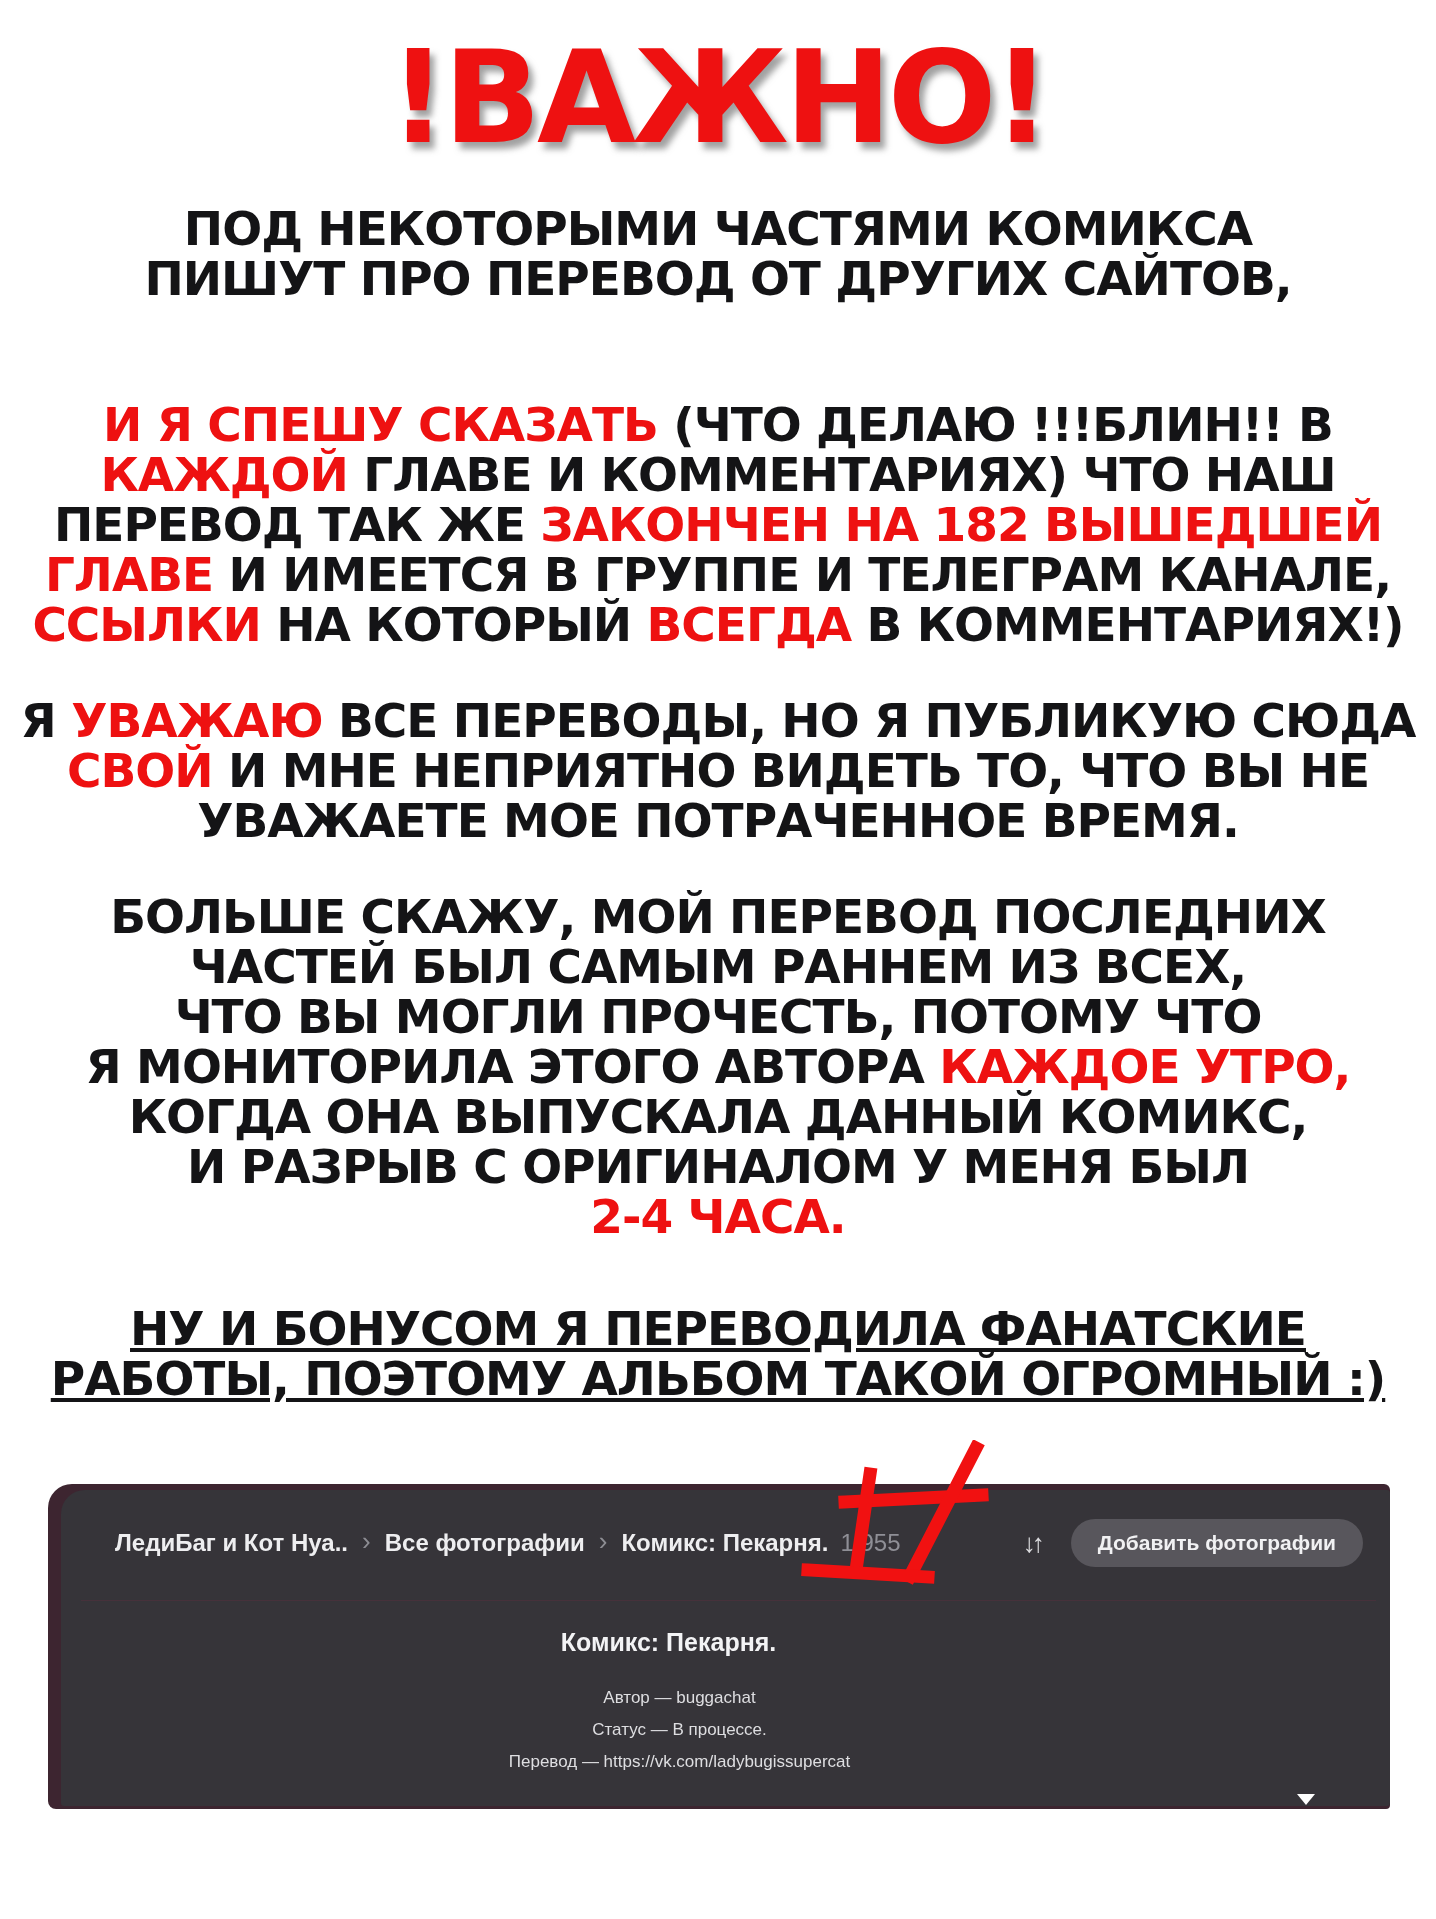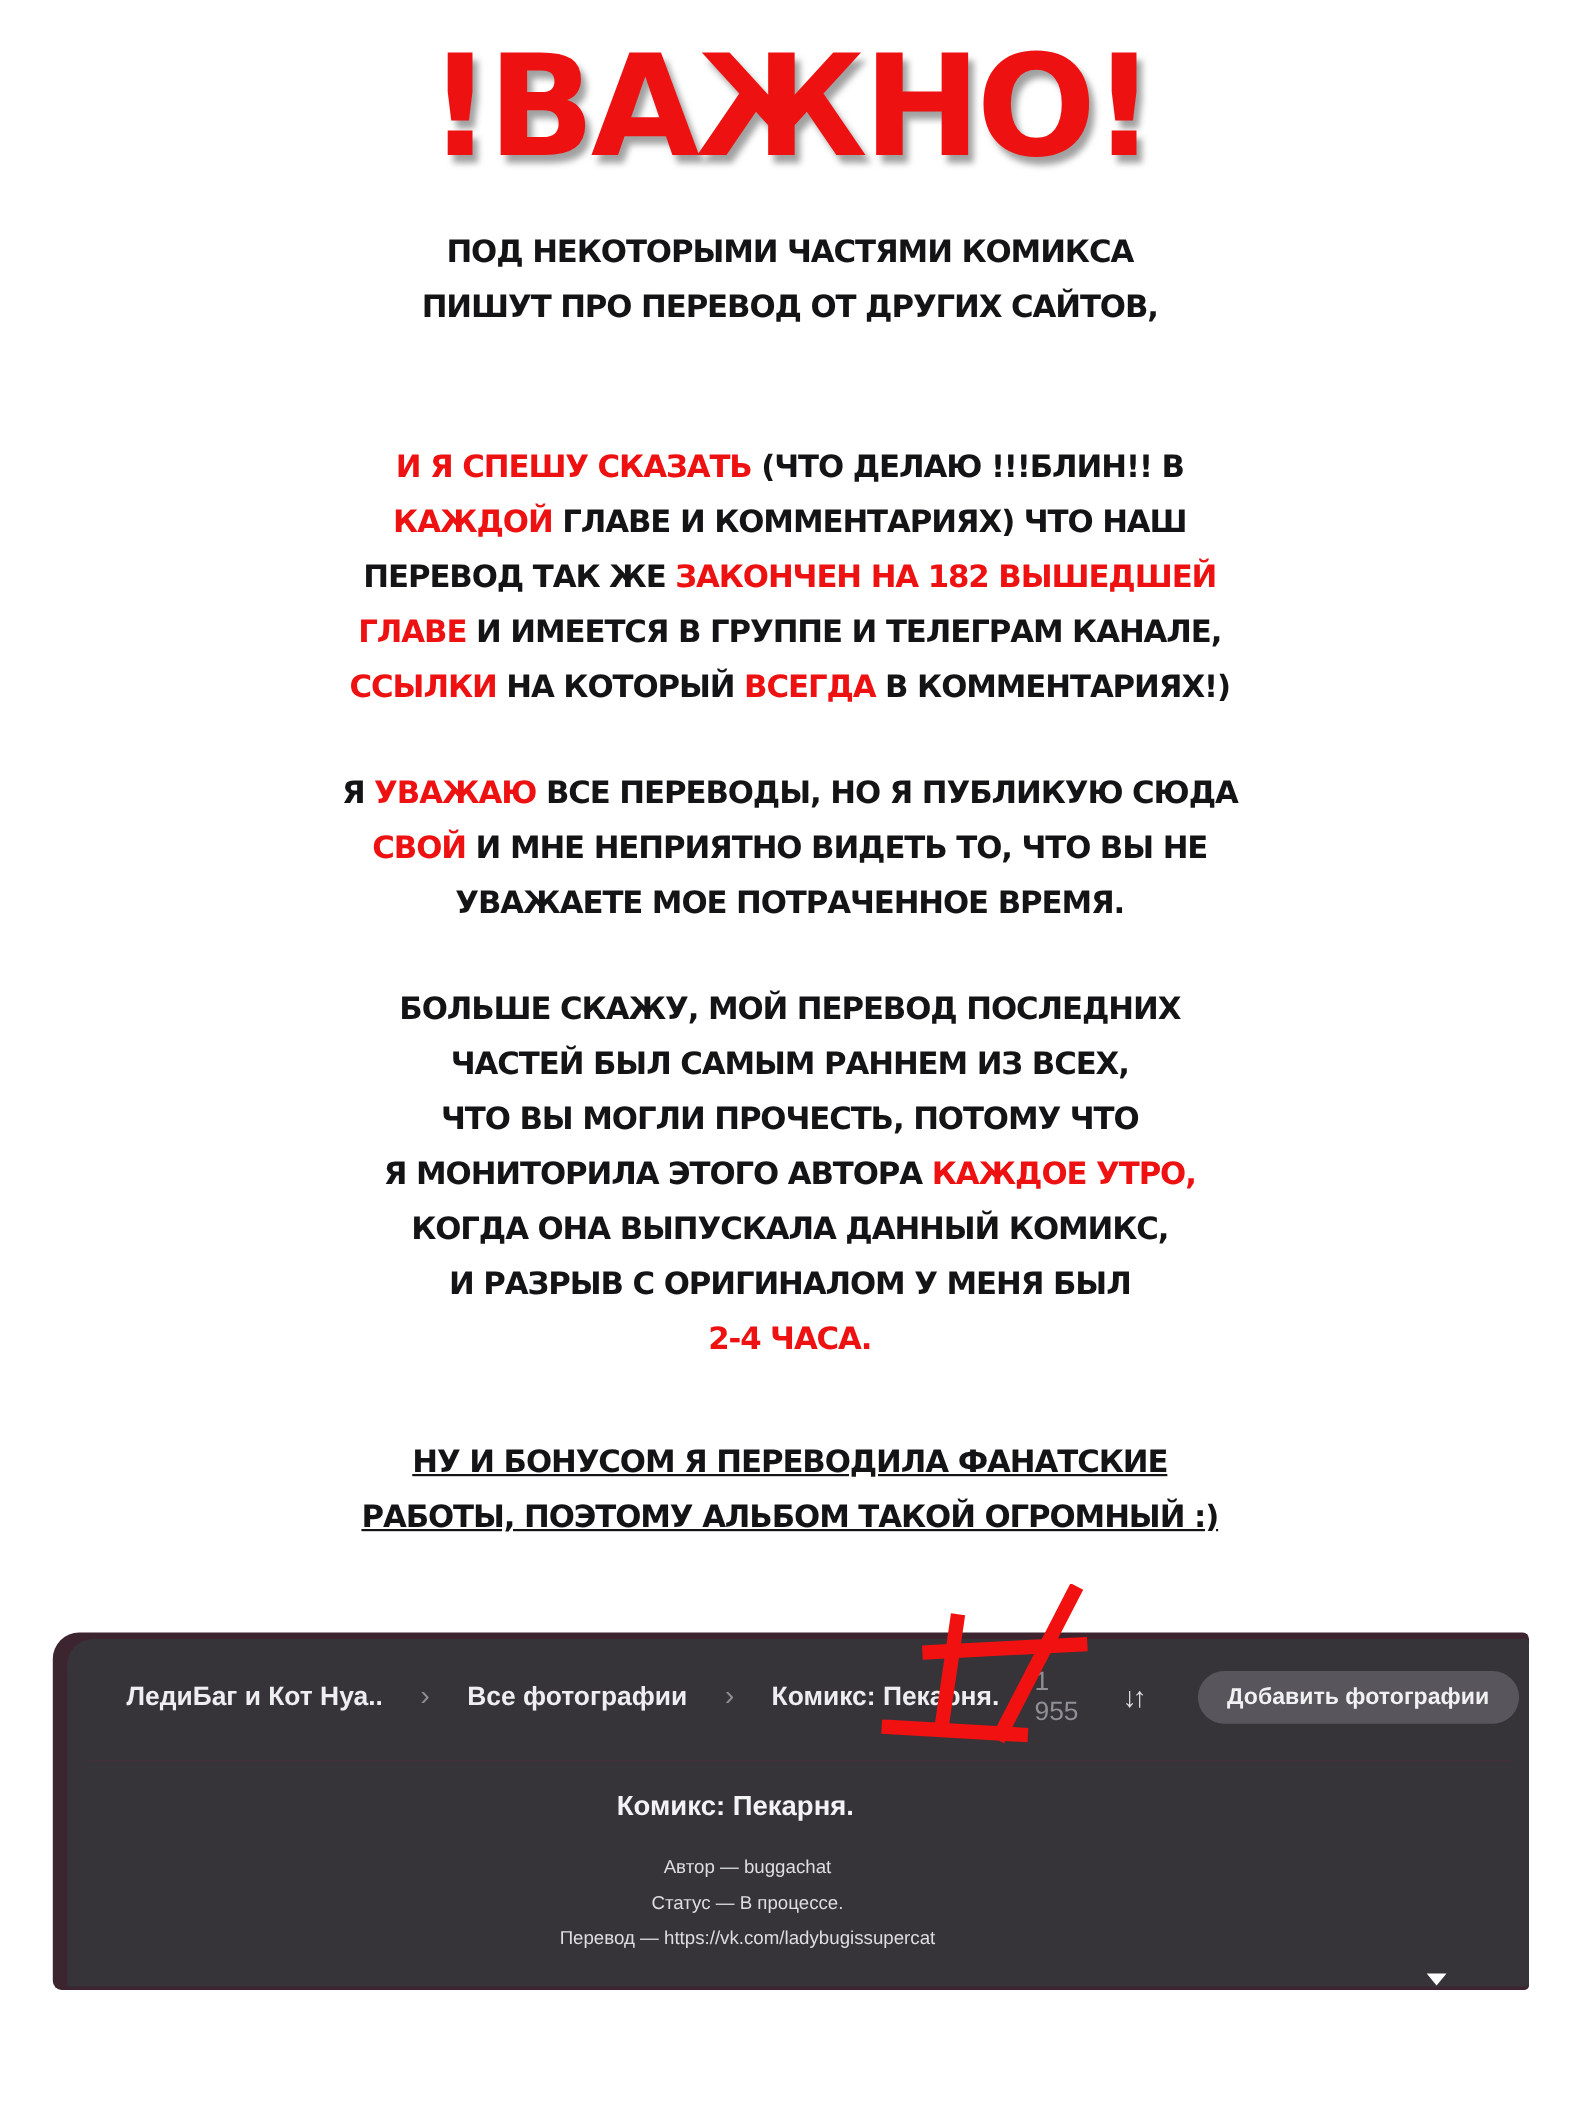--- a/index.html
+++ b/index.html
@@ -10,42 +10,42 @@
   
   .poster-title{
     position:absolute;top:18px;left:0;right:0;text-align:center;
     font-size:128px;font-weight:bold;letter-spacing:-4px;color:#ee1111;
     text-shadow:5px 7px 6px rgba(130,130,130,0.75);
     line-height:160px;white-space:nowrap;
   }
   
   .paras{
     position:absolute;top:204px;left:0;right:0;text-align:center;
-    font-weight:bold;font-size:28px;line-height:50px;letter-spacing:-1px;
+    font-weight:bold;font-size:47px;line-height:50px;letter-spacing:-1px;
     color:#141416;
   }
   .para{white-space:nowrap;}
   .para:nth-child(2){margin-top:96px;}
   .para:nth-child(3){margin-top:46px;}
   .para:nth-child(4){margin-top:46px;}
   .para:nth-child(5){margin-top:62px;text-decoration:underline;}
   .para .red{color:#ee1111;}
   
   .vk-wrap{
     position:absolute;left:48px;top:1484px;width:1342px;height:325px;
     background:#3d2530;border-radius:24px 6px 4px 8px;
   }
   .vk-panel{
     position:absolute;left:13px;top:6px;right:0;bottom:3px;
     background:#363439;border-radius:24px 3px 3px 3px;overflow:hidden;
     font-family:"Liberation Sans",sans-serif;
   }
   .vk-header{
     position:absolute;top:0;left:0;right:0;height:106px;
-    display:flex;align-items:center;padding:0 27px 0 54px;box-sizing:border-box;gap:20px;
+    display:flex;align-items:center;padding:0 27px 0 54px;box-sizing:border-box;
   }
   .crumb{font-size:24px;font-weight:bold;color:#eeeef0;white-space:nowrap;cursor:pointer;}
   .chev{font-size:26px;color:#8d8d93;margin:0 14px;transform:translateY(-2px);}
   .count{font-size:24px;color:#8f8f96;margin-left:12px;}
   .vk-spacer{flex:1;}
   .sort-icon{font-size:26px;color:#dddde0;letter-spacing:-4px;cursor:pointer;white-space:nowrap;}
   .add-btn{
     margin-left:30px;background:#58565c;color:#f1f1f3;border:none;cursor:pointer;
     font-family:"Liberation Sans",sans-serif;font-weight:bold;font-size:21px;
     padding:12px 27px;border-radius:24px;white-space:nowrap;

